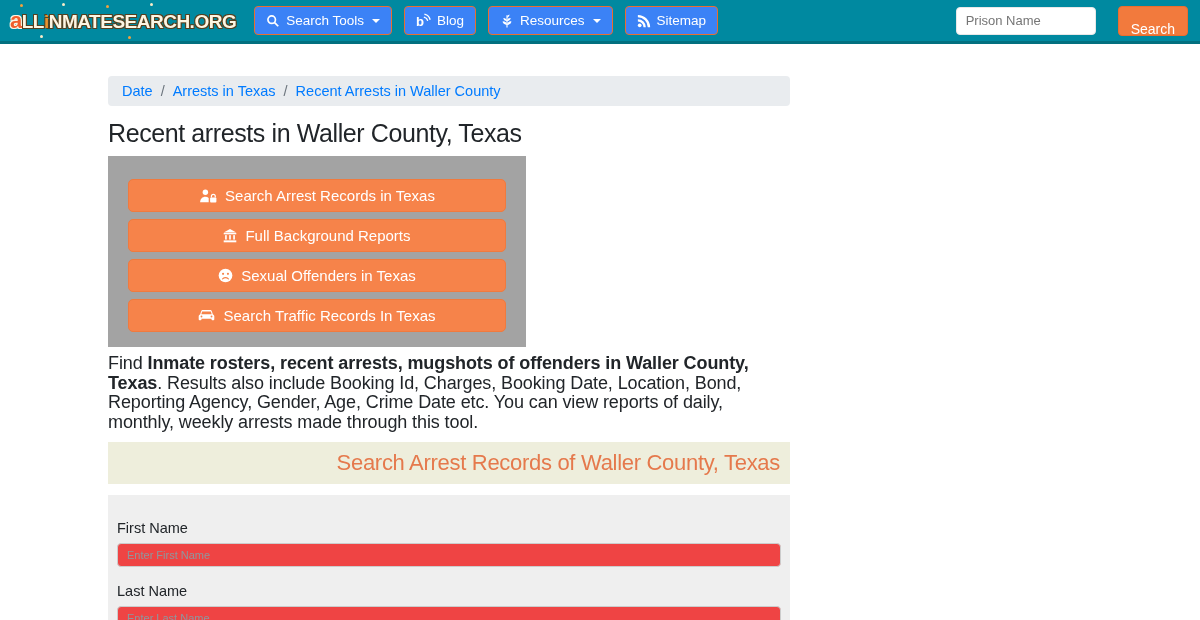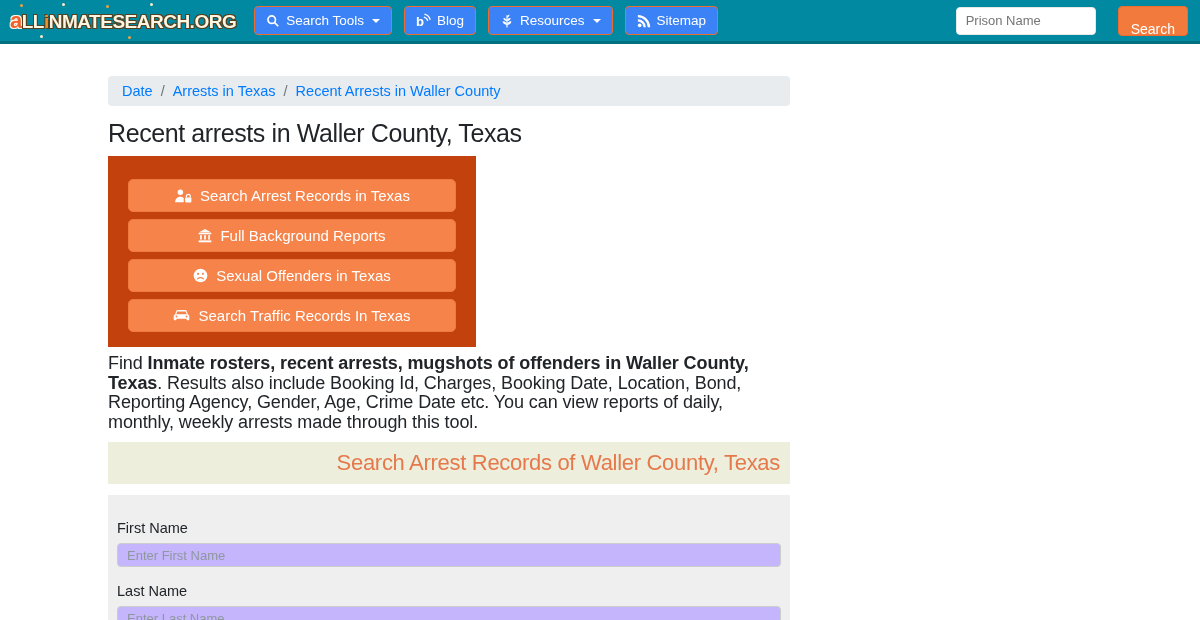--- a/index.html
+++ b/index.html
@@ -62,42 +62,42 @@
   }
   .breadcrumb a { color:#007bff; text-decoration:none; cursor:pointer; }
   .bc-sep { color:#6c757d; }
 
   .page-title {
     font-size:25px; font-weight:500; color:#212529; letter-spacing:-0.4px;
     margin:13px 0 8px;
   }
 
   .quick-links {
-    background:#c2410c; width:368px; padding:23px 20px 15px;
+    background:#a3a3a3; width:418px; padding:23px 20px 15px;
     display:flex; flex-direction:column; gap:7px;
   }
   .ql-btn {
     background:#f6834a; border:1px solid #f07a3e; border-radius:5px; color:#fff;
     height:33px; font-size:15px; font-family:inherit; cursor:pointer;
     display:flex; align-items:center; justify-content:center; gap:8px;
   }
 
   .intro { margin:7px 0 0; font-size:18px; line-height:19.5px; letter-spacing:-0.1px; }
 
   .section-heading { margin-top:10px; background:#eeeedc; padding:8px 10px; }
   .section-heading h2 {
     margin:0; color:#e5794c; font-size:22px; font-weight:500; letter-spacing:-0.3px;text-align:right;
   }
 
   .arrest-form { margin-top:11px; background:#efefef; padding:9px 9px 24px; }
   .form-group { margin-bottom:3px; }
   .form-group label { display:block; font-size:14.5px; color:#212529; margin:16px 0 7px; }
   .form-input {
     display:block; width:100%; height:24px; border:1px solid #ccc; border-radius:4px;
-    background:#c4b5fd; padding:0 9px; font-size:13px; font-family:inherit; color:#333; outline:none;
+    background:#ef4444; padding:0 9px; font-size:11px; font-family:inherit; color:#333; outline:none;
   }
   .form-input::placeholder { color:#8f979e; }
 </style>
 </head>
 <body>
 
 <nav class="navbar">
   <a class="site-logo">
     <span class="logo-dot d1"></span>
     <span class="logo-dot d2"></span>

